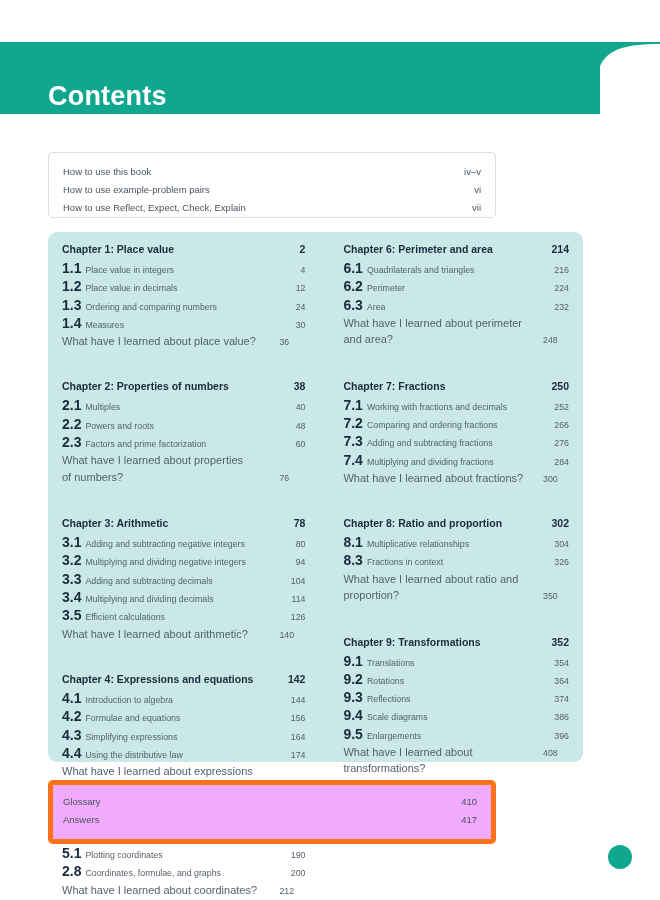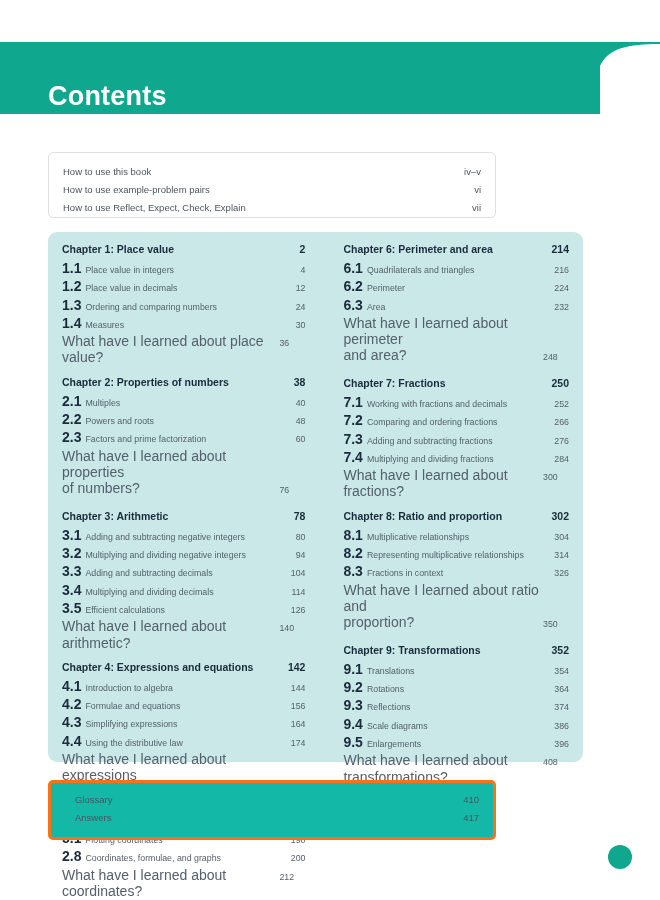--- a/index.html
+++ b/index.html
@@ -89,21 +89,21 @@
     box-sizing: border-box;
   }
   .col-left  { width: 255px; padding-right: 10px; }
   .col-right { width: 255px; padding-left: 28px; }
 
   .chapter { margin-bottom: 2px; }
 
   .ch-head {
     display: flex;
     align-items: baseline;
-    margin-top: 9px;
+    margin-top: 29px;
     margin-bottom: 3px;
   }
   .chapter:first-child .ch-head { margin-top: 2px; }
   .ch-title {
     flex: 1 1 auto;
     font-size: 10.5px;
     font-weight: bold;
     color: #1b2a3c;
     line-height: 15px;
   }
@@ -143,42 +143,42 @@
     min-width: 26px;
   }
 
   .summary-row {
     display: flex;
     align-items: baseline;
     line-height: 16.3px;
   }
   .summary-text {
     flex: 1 1 auto;
-    font-size: 14px;
+    font-size: 11px;
     color: #55606c;
   }
   .summary-page {
     flex: 0 0 auto;
     font-size: 8.8px;
     color: #55606c;
     min-width: 26px;
   }
   .summary-wrap .summary-row + .summary-row { line-height: 17.5px; }
 
   
   .backmatter-box {
     position: absolute;
     left: 48px;
     top: 780px;
     width: 448px;
     box-sizing: border-box;
-    border: 3px solid #f97316;
+    border: 5px solid #f97316;
     border-radius: 5px;
-    background: #14b8a6;
-    padding: 8px 14px 10px 24px;
+    background: #f0abfc;
+    padding: 8px 14px 10px 10px;
   }
   .bm-row {
     display: flex;
     align-items: baseline;
     font-size: 9.5px;
     color: #4a5560;
     line-height: 18px;
   }
   .bm-label { flex: 1 1 auto; }
   .bm-page  { flex: 0 0 auto; text-align: right; min-width: 28px; }
@@ -470,25 +470,20 @@
           <div class="ch-head">
             <span class="ch-title">Chapter 8: Ratio and proportion</span>
             <span class="ch-page">302</span>
           </div>
           <div class="sec-row">
             <span class="sec-num">8.1</span>
             <span class="sec-title">Multiplicative relationships</span>
             <span class="sec-page">304</span>
           </div>
           <div class="sec-row">
-            <span class="sec-num">8.2</span>
-            <span class="sec-title">Representing multiplicative relationships</span>
-            <span class="sec-page">314</span>
-          </div>
-          <div class="sec-row">
             <span class="sec-num">8.3</span>
             <span class="sec-title">Fractions in context</span>
             <span class="sec-page">326</span>
           </div>
           <div class="summary-wrap">
             <div class="summary-row">
               <span class="summary-text">What have I learned about ratio and</span>
               <span class="summary-page"></span>
             </div>
             <div class="summary-row">

